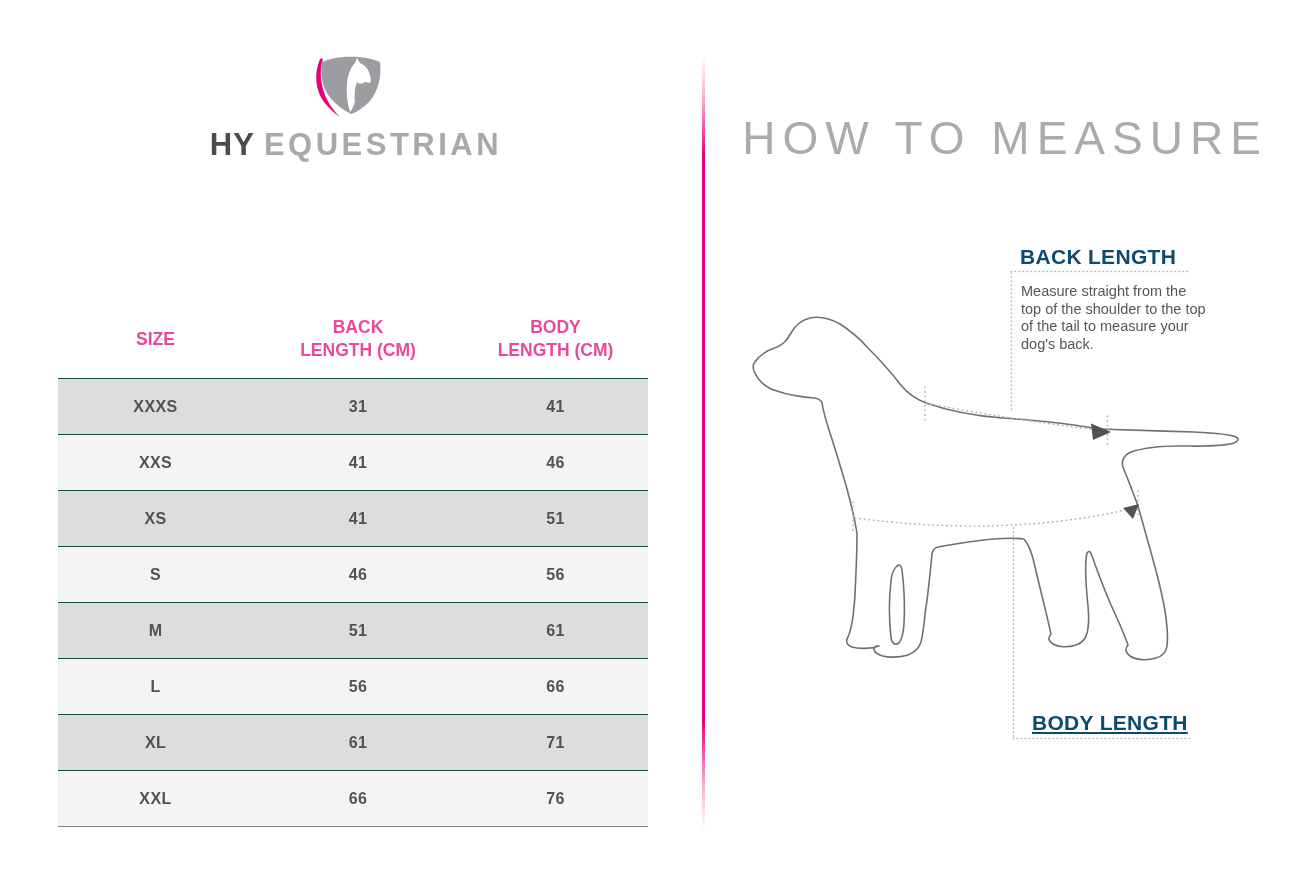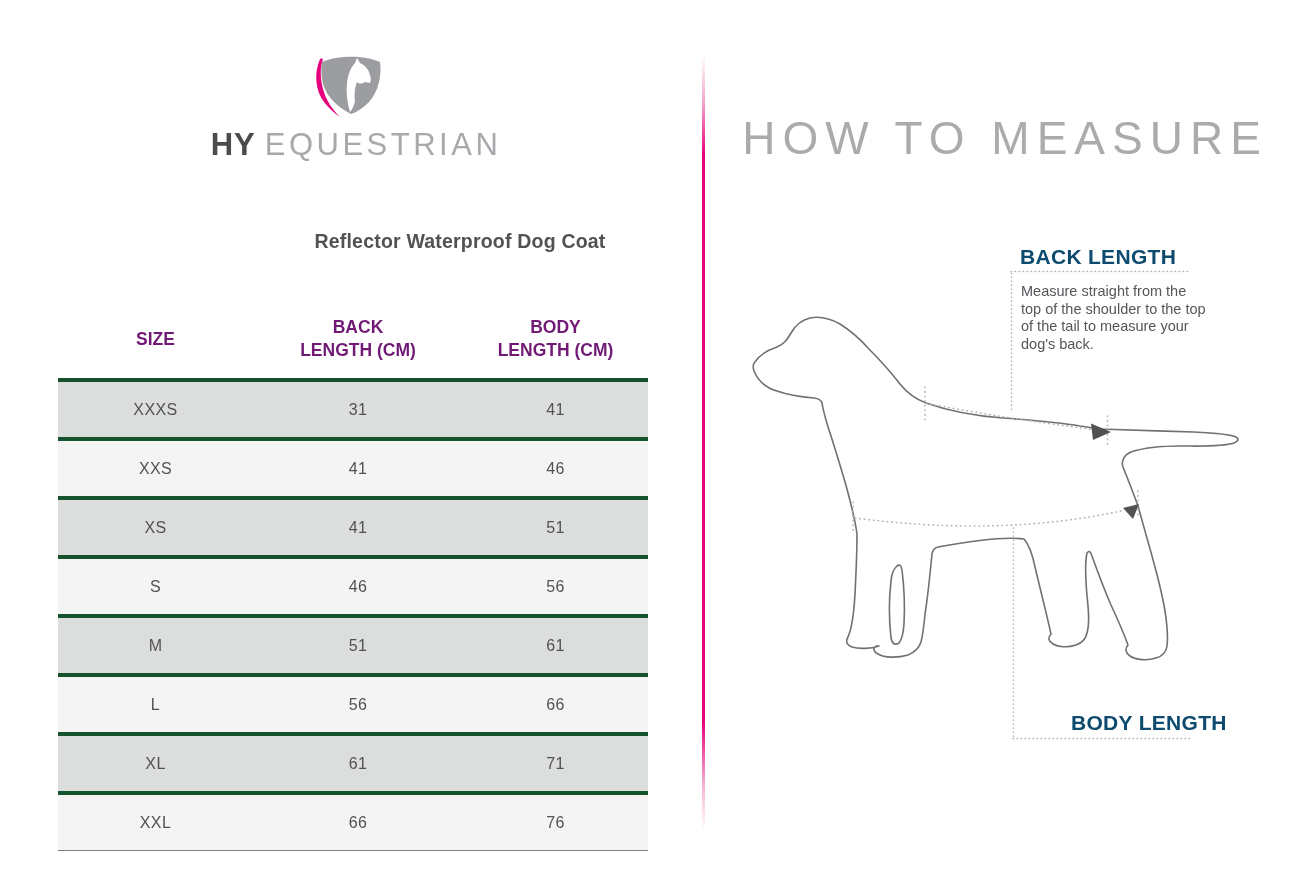--- a/index.html
+++ b/index.html
@@ -7,39 +7,39 @@
     position:relative;width:1293px;height:886px;background:#ffffff;overflow:hidden;
     font-family:"Liberation Sans", sans-serif;color:#515254;
   }
   
   .logo-shield{position:absolute;left:312px;top:54px;width:72px;height:64px;}
   .logo-word{
     position:absolute;left:160px;top:129px;width:392px;text-align:center;
     font-size:31px;line-height:32px;white-space:nowrap;
   }
   .logo-word .hy{font-weight:700;color:#4a4b4d;letter-spacing:1px;text-align:center;}
-  .logo-word .eq{font-weight:400;color:#a7a9ac;letter-spacing:3.5px;margin-left:9px;}
+  .logo-word .eq{font-weight:700;color:#a7a9ac;letter-spacing:3.5px;margin-left:9px;}
   
   .product-title{
     position:absolute;left:285px;top:230px;width:350px;text-align:center;
     font-size:19.5px;font-weight:700;color:#515254;letter-spacing:0.2px;
   }
   
   .t-head{
     position:absolute;left:58px;top:303px;width:590px;height:62px;
     display:grid;grid-template-columns:195px 210px 185px;align-items:end;
-    text-align:center;font-size:17.5px;font-weight:600;color:#701a75;
+    text-align:center;font-size:17.5px;font-weight:600;color:#ec4899;
   }
   .t-head .th{white-space:pre-line;line-height:23px;padding-bottom:3px;}
   .t-head .th.size-h{padding-bottom:14px;}
   .t-body{position:absolute;left:58px;top:378px;width:590px;border-bottom:1px solid #7e8082;}
   .t-row{
-    height:55px;border-top:4px solid #14532d;
+    height:55px;border-top:1px solid #14532d;
     display:grid;grid-template-columns:195px 210px 185px;align-items:center;
-    text-align:center;font-size:16px;color:#515254;letter-spacing:0.4px;
+    text-align:center;font-size:16px;color:#515254;letter-spacing:0.4px;font-weight:bold;
   }
   .t-row:nth-child(odd){background:#dcdddd;}
   .t-row:nth-child(even){background:#f4f4f5;}
   
   .divider{
     position:absolute;left:702px;top:55px;width:2.5px;height:775px;
     background:linear-gradient(180deg,
       rgba(229,0,125,0) 0%, rgba(234,96,163,0.55) 6%, #e5007d 13%,
       #e5007d 86%, rgba(234,96,163,0.5) 94%, rgba(229,0,125,0) 100%);
   }
@@ -47,21 +47,21 @@
   .htm-heading{
     position:absolute;left:710px;top:112px;width:590px;text-align:center;
     font-size:46px;line-height:52px;font-weight:300;color:#a9abad;letter-spacing:7px;
     white-space:nowrap;
   }
   .measure-svg{position:absolute;left:703px;top:230px;width:590px;height:656px;}
   .ml-title{
     position:absolute;font-size:21px;font-weight:700;color:#0c4a6e;letter-spacing:0.3px;
   }
   .back-title{left:1020px;top:245px;}
-  .body-title{left:1071px;top:711px;}
+  .body-title{left:1032px;top:711px;text-decoration:underline;}
   .ml-text{
     position:absolute;width:195px;font-size:14.5px;line-height:17.6px;color:#54565a;
     white-space:pre-line;
   }
   .back-text{left:1021px;top:283px;}
   .body-text{left:1022px;top:749px;}
 </style>
 </head>
 <body>
 
@@ -70,21 +70,20 @@
   <svg class="logo-shield" viewBox="0 0 72 64">
     <path fill="#9b9da0" d="M 10,8 C 26,1 52,1 68,8 C 70,22 66,38 57,48 C 51,54 45,58 39,60 C 27,54 15,44 11,30 C 9,22 9,14 10,8 Z"></path>
     <path fill="#ffffff" d="M 38,58 C 35,48 34,38 35,29 C 36,20 39,13 43,9 L 45,4 L 48,9 C 53,11 57,16 58,21 C 59,24 59,27 58,29 L 53,28 C 50,30 47,30 45,28 C 43,33 42,40 43,48 C 41,53 40,56 38,58 Z"></path>
     <path fill="#e5007d" d="M 8,5 C 2,19 3,36 12,48 C 16,53 22,59 28,63 C 20,55 14,46 11,35 C 8,24 8,13 11,5 Q 9,4 8,5 Z"></path>
   </svg>
 
   <div class="logo-word">
     <span class="hy">HY</span><span class="eq">EQUESTRIAN</span>
   </div>
 
-  <div class="product-title">Reflector Waterproof Dog Coat</div>
 
   <div class="t-head">
     <div class="th size-h">SIZE</div>
     <div class="th">BACK
 LENGTH (CM)</div>
     <div class="th">BODY
 LENGTH (CM)</div>
   </div>
 
   <div class="t-body">

